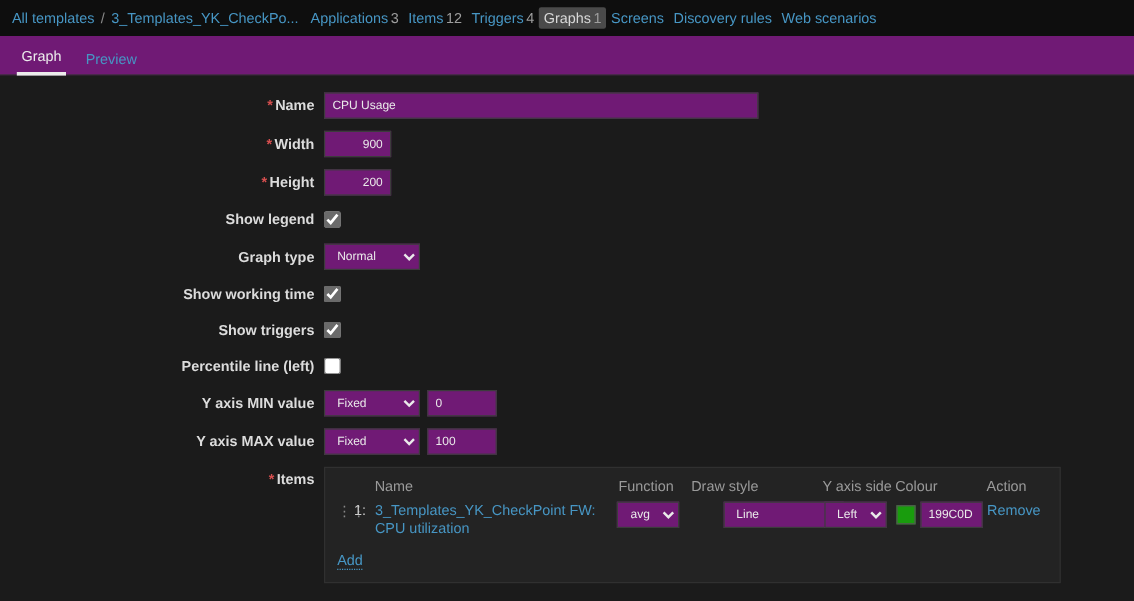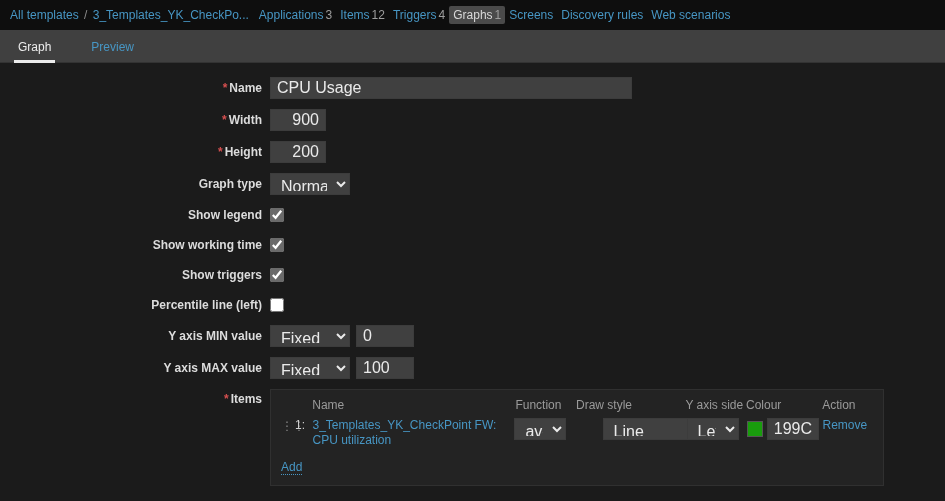--- a/index.html
+++ b/index.html
@@ -24,24 +24,25 @@
   .crumb-sep { color: #8a8a8a; padding: 0 2px; }
   .crumb.current { color: #4796c4; max-width: 165px; white-space: nowrap; overflow: hidden; text-overflow: ellipsis; display: inline-block; vertical-align: bottom; }
   .nav-spacer { width: 6px; }
   .nav-item { color: #4796c4; padding: 2px 4px; white-space: nowrap; }
   .nav-item.selected { background: #4a4a4a; color: #d8d8d8; border-radius: 2px; }
   .count { color: #9e9e9e; margin-left: 2px; }
 
   
   .tabs {
     display: flex;
-    gap: 32px;
+    gap: 12px;
     padding: 4px 14px 0 14px;
     border-bottom: 1px solid #333;
-    background: #404040;
+    background: #701a75;
+    align-items: flex-end;
   }
   .tab {
     padding: 6px 4px;
     color: #4796c4;
     cursor: pointer;
   }
   .tab.active {
     color: #ececec;
     border-bottom: 3px solid #ececec;
     margin-bottom: -1px;
@@ -62,24 +63,24 @@
     text-align: right;
     color: #dcdcdc;
     padding-right: 8px;
     line-height: 20px;
     font-weight: bold;
   }
   .req { color: #d64f4f; margin-right: 2px; }
   .controls { display: flex; align-items: center; gap: 6px; }
 
   input[type=text], select {
-    background: #404040;
+    background: #701a75;
     border: 1px solid #3c3c3c;
     color: #eaeaea;
-    font-size: 16px;
+    font-size: 10px;
     padding: 3px 6px;
     height: 22px;
   }
   input.name { width: 362px; }
   input.num  { width: 56px; text-align: right; }
   select.graphtype { width: 80px; }
   select.fixed { width: 80px; }
   input.axisnum { width: 58px; }
 
   input[type=checkbox] {
@@ -172,33 +173,33 @@
   </div>
 
   <div class="row">
     <div class="label"><span class="req">*</span><span>Height</span></div>
     <div class="controls">
         <input type="text" class="num" value="200" style="">
       </div>
   </div>
 
   <div class="row">
+    <div class="label">Show legend</div>
+    <div class="controls">
+        <input type="checkbox" checked="" style="">
+      </div>
+  </div>
+
+  <div class="row">
     <div class="label">Graph type</div>
     <div class="controls">
       <select class="graphtype">
         <option>Normal</option>
       </select>
     </div>
-  </div>
-
-  <div class="row">
-    <div class="label">Show legend</div>
-    <div class="controls">
-        <input type="checkbox" checked="" style="">
-      </div>
   </div>
 
   <div class="row">
     <div class="label">Show working time</div>
     <div class="controls">
         <input type="checkbox" checked="" style="">
       </div>
   </div>
 
   <div class="row">

